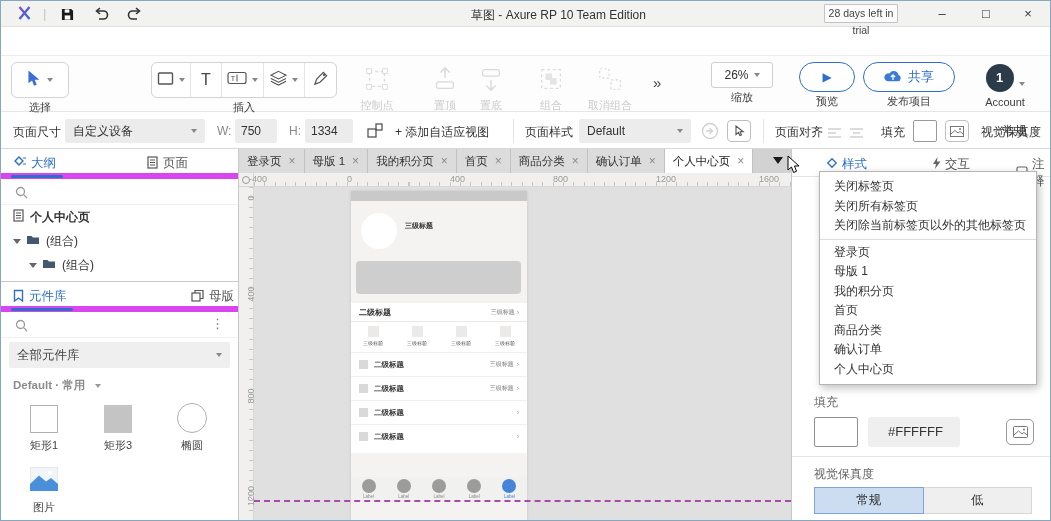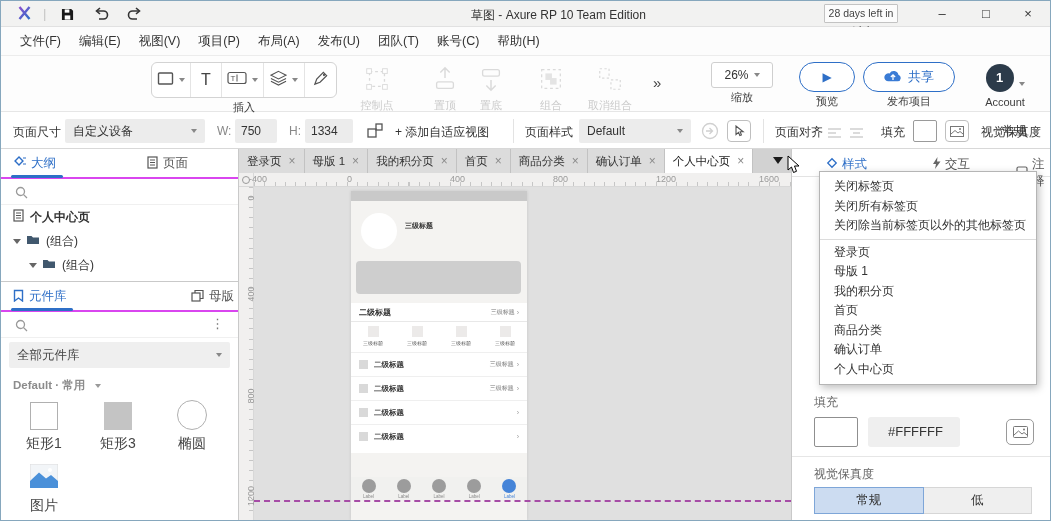--- a/index.html
+++ b/index.html
@@ -41,33 +41,33 @@
   .pb-select { position:absolute; top:6px; height:24px; background:#ececec; border-radius:2px; display:flex; align-items:center; font-size:12px; color:#333; padding:0 8px; }
   .pb-select .chev { margin-left:auto; }
   .pb-input { position:absolute; top:6px; height:24px; background:#ececec; border-radius:2px; font-size:12px; color:#333; text-align:left; padding:5px 6px; }
   .pb-sep { position:absolute; top:6px; height:24px; width:1px; background:#e3e3e3; }
   .pb-iconbtn { position:absolute; top:7px; width:24px; height:22px; border:1px solid #bfbfbf; border-radius:4px; display:flex; align-items:center; justify-content:center; background:#fff; }
 
   
   .panel-left { position:absolute; left:0; top:148px; bottom:0; width:238px; background:#fff; border-right:1px solid #c9c9c9; }
   .lp-section-top { position:absolute; left:0; top:0; right:0; height:133px; border-bottom:1px solid #c9c9c9; overflow:hidden; }
   .lp-section-bottom { position:absolute; left:0; top:133px; right:0; bottom:0; overflow:hidden; }
-  .lp-tabs { position:relative; height:30px; border-bottom:2px solid #d946ef; }
+  .lp-tabs { position:relative; height:30px; border-bottom:6px solid #d946ef; }
   .lp-tab { position:absolute; top:6px; font-size:12.5px; display:flex; align-items:center; gap:5px; }
   .lp-tab.active { color:#2e6fc7; }
   .lp-tab.inactive { color:#555; }
   .lp-underline { position:absolute; left:10px; top:26px; width:52px; height:3px; background:#2e6fc7; border-radius:2px; }
   .lp-search { position:relative; height:26px; border-bottom:1px solid #f0f0f0; }
   .tree-row { display:flex; align-items:center; height:24px; font-size:12px; color:#333; }
   .caret { width:0; height:0; border-left:4px solid transparent; border-right:4px solid transparent; border-top:5px solid #666; margin-right:5px; }
   .lib-select { margin:4px 8px; height:26px; background:#efefef; border-radius:2px; display:flex; align-items:center; font-size:12.5px; color:#444; padding:0 8px; }
   .lib-label { font-size:11.5px; color:#8c8c8c; font-weight:bold; padding:6px 0 2px 12px; display:flex; align-items:center; gap:5px; }
   .widget-grid { display:flex; flex-wrap:wrap; padding-left:6px; }
   .widget { width:74px; height:62px; display:flex; flex-direction:column; align-items:center; justify-content:flex-end; padding-bottom:4px; }
-  .widget .wlbl { font-size:14px; color:#444; margin-top:5px; }
+  .widget .wlbl { font-size:11px; color:#444; margin-top:5px; }
 
   
   .center { position:absolute; left:238px; top:148px; bottom:0; width:552px; }
   .tabstrip { position:absolute; left:0; top:0; right:0; height:24px; background:#d2d2d2; display:flex; }
   .doc-tab { display:flex; align-items:center; background:#dcdcdc; border-right:1px solid #c2c2c2; padding:0 8px; font-size:11.5px; color:#333; white-space:nowrap; }
   .doc-tab .x { margin-left:7px; color:#8a8a8a; font-size:12px; }
   .doc-tab.active { background:#fff; color:#222; }
   .tablist-btn { position:absolute; right:8px; top:8px; width:0; height:0; border-left:5px solid transparent; border-right:5px solid transparent; border-top:7px solid #1a1a1a; }
   .ruler-h { position:absolute; left:0; top:24px; right:0; height:14px; background:#f1f0ef; border-bottom:1px solid #d8d8d8; }
   .ruler-corner { position:absolute; left:0; top:0; width:15px; height:14px; border-right:1px solid #d8d8d8; }
@@ -165,33 +165,31 @@
           <path d="M9,1 L12.5,4 L9,7" fill="none" stroke="#333" stroke-width="1.6"></path>
         </svg>
     </span>
     <span class="win-title">草图 - Axure RP 10 Team Edition</span>
     <div class="trial-badge">28 days left in trial</div>
     <div class="win-btn" style="left:930px;">–</div>
     <div class="win-btn" style="left:974px;">□</div>
     <div class="win-btn" style="left:1016px;">×</div>
   </div>
 
-  <div class="menubar">
-    <span class="menu-item">文件(F)</span>
-    <span class="menu-item">编辑(E)</span>
-    <span class="menu-item">视图(V)</span>
-    <span class="menu-item">项目(P)</span>
-    <span class="menu-item">布局(A)</span>
-    <span class="menu-item">发布(U)</span>
-    <span class="menu-item">团队(T)</span>
-    <span class="menu-item">账号(C)</span>
-    <span class="menu-item">帮助(H)</span>
-  </div>
 
   <div class="toolbar">
+    <div class="tool" style="left:10px; width:58px;">
+      <div class="btn-box">
+        <span><svg width="15" height="17" viewBox="0 0 12 14">
+              <path d="M1,0.5 L1,11 L4,8.6 L5.6,13 L7.8,12.2 L6.2,8 L10,8 Z" fill="#3a6fd8"></path>
+            </svg></span>
+        <span class="chev"></span>
+      </div>
+      <div class="lbl">选择</div>
+    </div>
     <div class="tool" style="left:150px; width:186px;">
       <div class="insert-group">
         <div class="insert-cell" style="width:44px;">
           <span><svg width="17" height="15">
                 <rect x="1.5" y="2" width="14" height="11" rx="1" fill="none" stroke="#555" stroke-width="1.4"></rect>
               </svg></span>
           <span class="chev"></span>
         </div>
         <div class="insert-cell">
           <span style="font-size:16px; color:#444; font-weight:500;">T</span>

